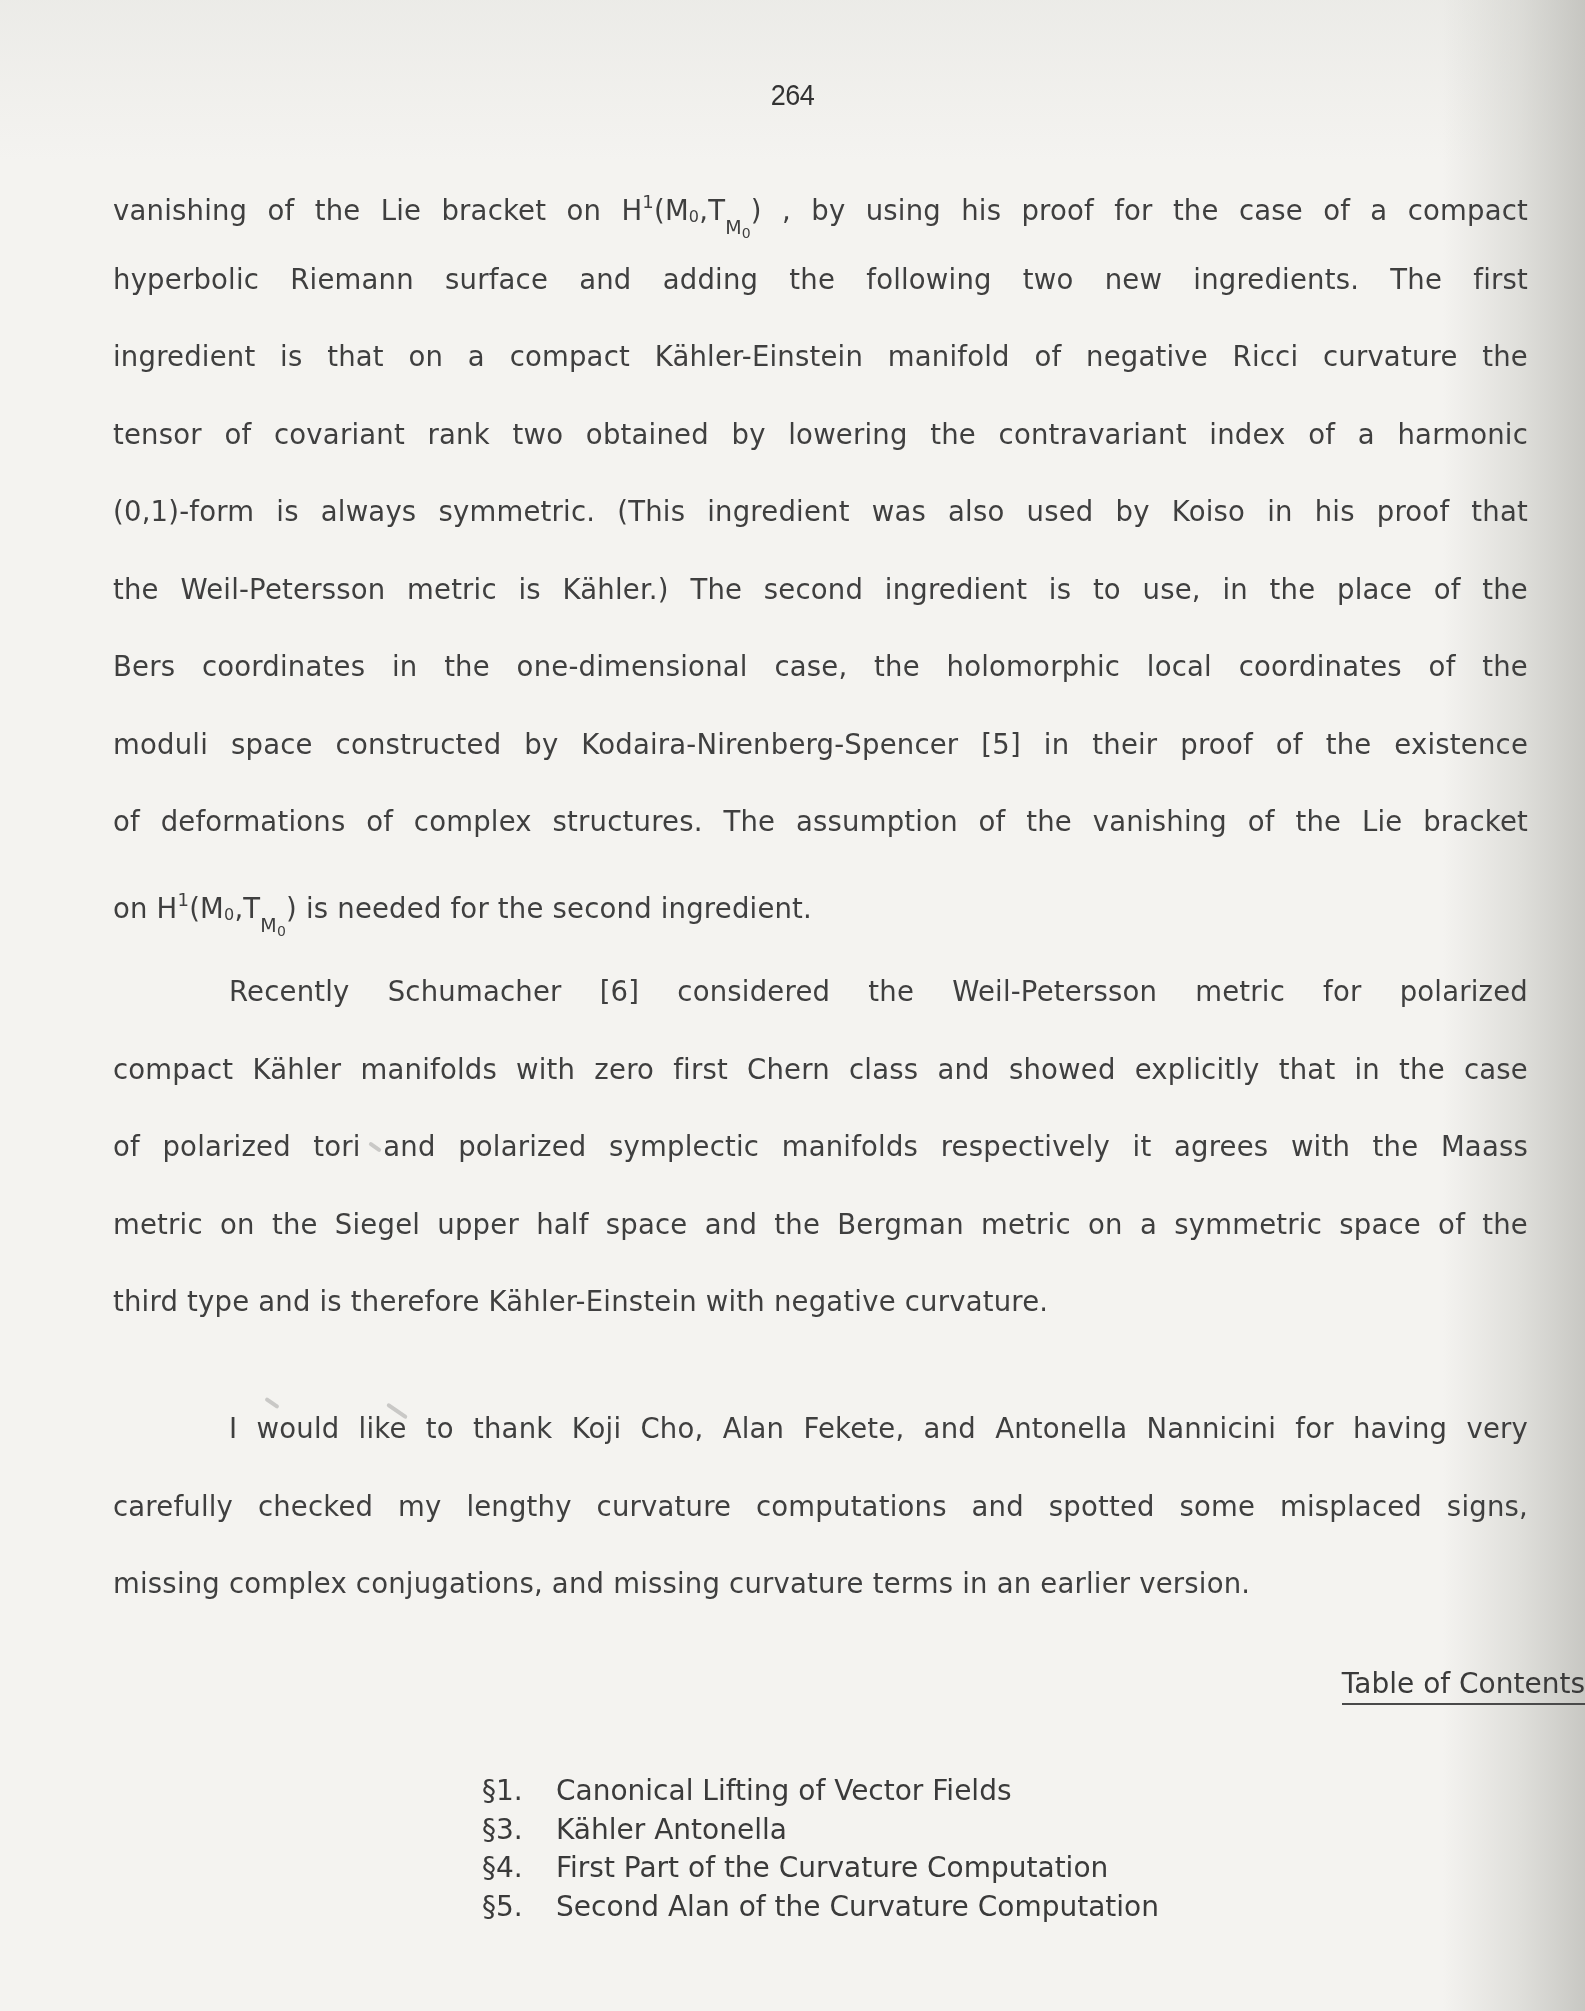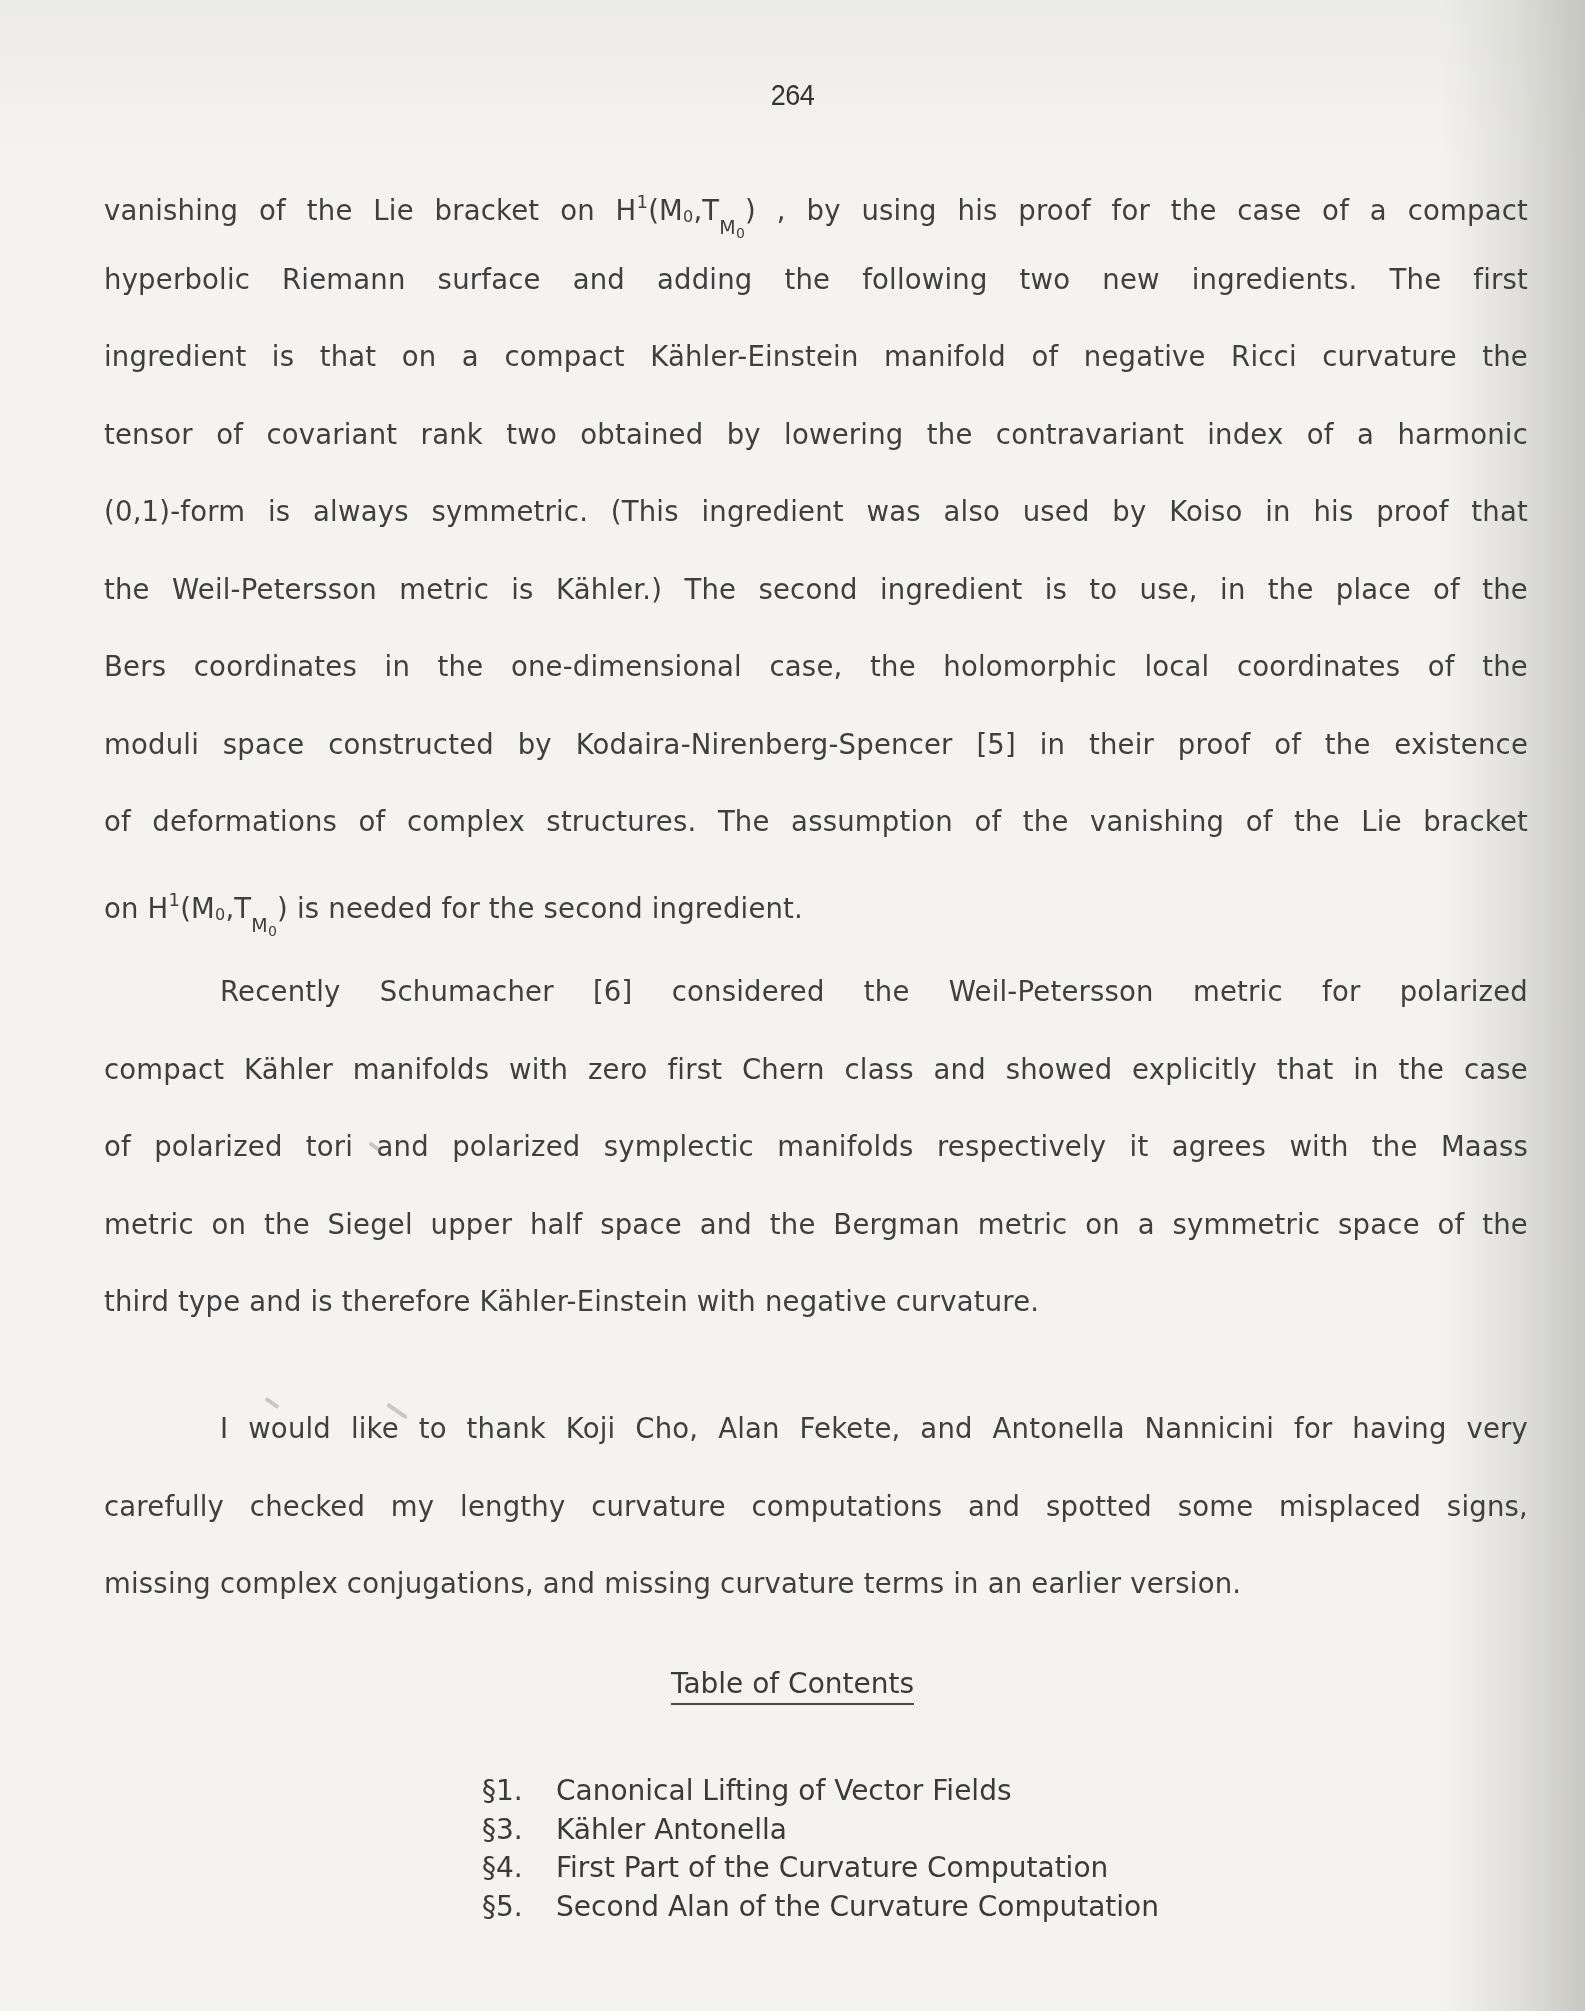--- a/index.html
+++ b/index.html
@@ -46,20 +46,21 @@
       text-align-last: justify;
       color: #3f3f3f;
       letter-spacing: 0.2px;
     }
     .line {
       display: block;
       height: 77.5px;
       white-space: nowrap;
       text-align: justify;
       text-align-last: justify;
+      margin-left: 9px;
     }
     .line.last {
       text-align-last: left;
     }
     .line.indent {
       padding-left: 116px;
     }
     .math {
       font-family: "DejaVu Sans", sans-serif;
       white-space: nowrap;
@@ -84,21 +85,21 @@
     }
     #para1 { top: 163px; }
     #para2 { top: 953px; }
     #para3 { top: 1390px; }
 
     .toc-title {
       position: absolute;
       top: 1667px;
       left: 0;
       width: 1585px;
-      text-align: center;
+      text-align: right;
       font-size: 28px;
       color: #3a3a3a;
     }
     .toc-title span {
       border-bottom: 2.5px solid #4a4a4a;
       padding-bottom: 3px;
     }
     .toc-list {
       position: absolute;
       top: 1760px;

